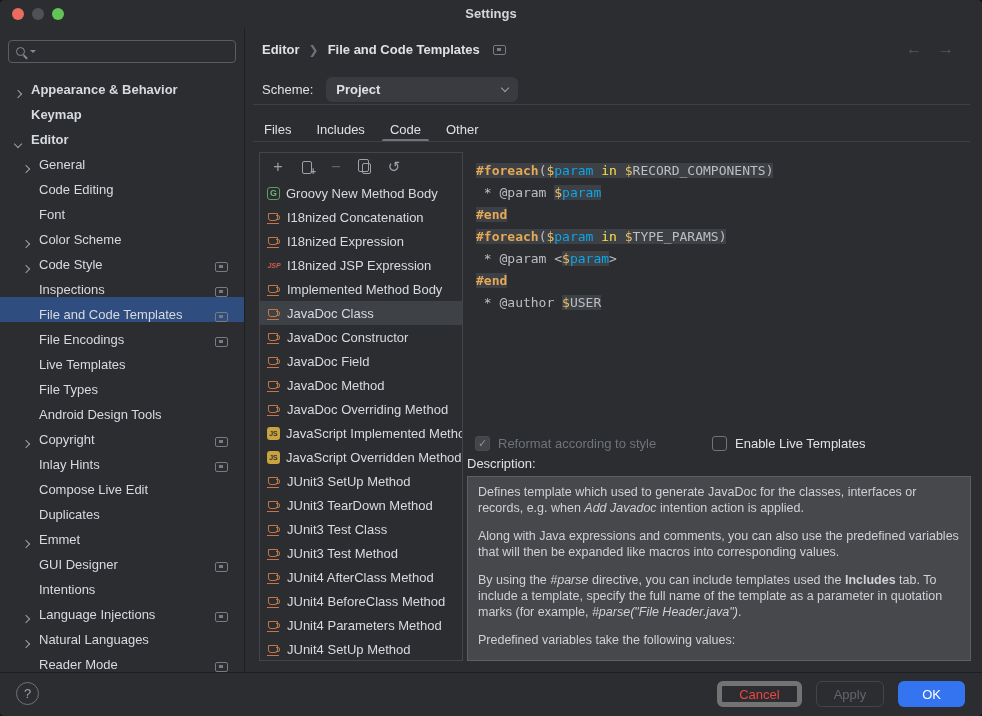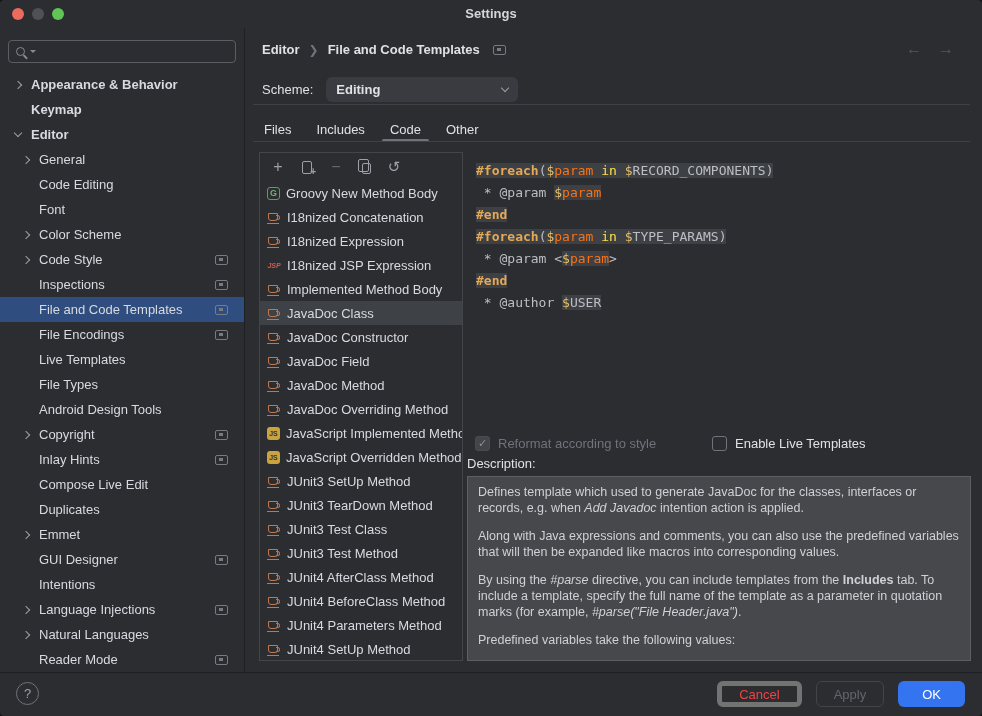--- a/index.html
+++ b/index.html
@@ -25,21 +25,21 @@
                border: 1px solid #5A5D63; border-radius: 4px;
                display: flex; align-items: center; padding-left: 7px; gap: 1px; }
   .mag { width: 9px; height: 9px; border: 1.5px solid #868A91; border-radius: 50%; position: relative; flex: none; }
   .mag::after { content: ""; position: absolute; width: 5px; height: 1.5px; background: #868A91;
                 transform: rotate(45deg); right: -4px; bottom: -2px; }
   .mag-chev { width: 0; height: 0; border-left: 3px solid transparent; border-right: 3px solid transparent;
               border-top: 3px solid #868A91; margin-left: 4px; flex: none; }
   .searchbox input { flex: 1; background: transparent; border: none; outline: none;
                      color: #DFE1E5; font: 13px "Liberation Sans", sans-serif; padding: 0 6px; min-width: 0; }
   .tree { position: absolute; top: 44px; left: 0; right: 0; }
-  .tree-row { height: 25px; display: flex; align-items: center; cursor: default; color: #D7DAE0; }
+  .tree-row { height: 25px; display: flex; align-items: flex-end; cursor: default; color: #D7DAE0; }
   .tree-row.lvl0 { padding-left: 13px; }
   .tree-row.lvl1 { padding-left: 21px; }
   .tree-row.bold .tree-label { font-weight: bold; }
   .tree-row.selected { background: #2F4D7E; }
   .chev-slot { width: 18px; display: flex; align-items: center; justify-content: flex-start; flex: none; }
   .chevron { width: 6px; height: 6px; border-right: 1.5px solid #9DA0A6; border-bottom: 1.5px solid #9DA0A6;
              display: inline-block; }
   .chevron.right { transform: rotate(-45deg); margin-left: 2px; }
   .chevron.down  { transform: rotate(45deg); margin-top: -3px; margin-left: 2px; }
   .screen-ic { margin-left: auto; margin-right: 16px; width: 13px; height: 10px;
@@ -92,21 +92,21 @@
                color: #6FB274; font-size: 9px; font-weight: bold; }
   .ic-js { width: 13px; height: 13px; background: #C9A33D; border-radius: 3px;
            color: #32343B; font-size: 7px; font-weight: bold; }
   .ic-jsp { width: 14px; color: #D15B4E; font-size: 7px; font-weight: bold; font-style: italic; }
   
   .editor { position: absolute; left: 221px; top: 127px; width: 504px; height: 275px;
             font-family: "DejaVu Sans Mono", "Liberation Mono", monospace; font-size: 13px;
             line-height: 22px; padding: 5px 9px; white-space: pre; overflow: hidden; cursor: text; }
   .tok-d { color: #E5A956; font-weight: bold; }
   .tok-k { color: #fde047; font-weight: normal; }
-  .tok-v { color: #f97316; }
+  .tok-v { color: #0ea5e9; }
   .tok-s { color: #E8BF6A; }
   .tok-p { color: #BCBEC4; }
   .tok-bg { background: #3D4044; text-align: right; }
   
   .opt { position: absolute; top: 408px; display: flex; align-items: center; gap: 8px; }
   .opt1 { left: 229px; color: #6F737A; }
   .opt2 { left: 466px; }
   .cb { width: 15px; height: 15px; border-radius: 3px; flex: none;
         display: flex; align-items: center; justify-content: center; font-size: 11px; }
   .cb.checked-disabled { background: #43454A; border: 1px solid #4A4C50; color: #8C8F94; }
@@ -287,21 +287,21 @@
       <span class="screen-ic"></span>
     </div>
     <div class="nav-arrows">
       <span>←</span>
       <span>→</span>
     </div>
 
     <div class="scheme-row">
       <span>Scheme:</span>
       <div class="dropdown">
-        <span>Editing</span>
+        <span>Project</span>
         <span class="chevron down"></span>
       </div>
     </div>
 
     <div class="divider" style="top:76px"></div>
     <div class="tabs" id="tabs">
         <div class="tab">Files</div>
         <div class="tab">Includes</div>
         <div class="tab active">Code</div>
         <div class="tab">Other</div>
@@ -444,21 +444,21 @@
     </div>
     <div class="opt opt2">
       <span class="cb empty"></span>
       <span>Enable Live Templates</span>
     </div>
 
     <div class="desc-label">Description:</div>
     <div class="desc-box" id="description-body">
         <p><span>Defines template which used to generate JavaDoc for the classes, interfaces or records, e.g. when </span><span class="it">Add Javadoc</span><span> intention action is applied.</span></p>
         <p><span>Along with Java expressions and comments, you can also use the predefined variables that will then be expanded like macros into corresponding values.</span></p>
-        <p><span>By using the </span><span class="it">#parse</span><span> directive, you can include templates from the </span><span class="bd">Includes</span><span> tab. To include a template, specify the full name of the template as a parameter in quotation marks (for example, </span><span class="it">#parse("File Header.java")</span><span>.</span></p>
+        <p><span>By using the </span><span class="it">#parse</span><span> directive, you can include templates used the </span><span class="bd">Includes</span><span> tab. To include a template, specify the full name of the template as a parameter in quotation marks (for example, </span><span class="it">#parse("File Header.java")</span><span>.</span></p>
         <p><span>Predefined variables take the following values:</span></p>
       </div>
 
   </div>
 
   <div class="footer">
     <div class="help">?</div>
     <div class="buttons">
       <button class="btn btn-cancel">Cancel</button>
       <button class="btn btn-apply">Apply</button>

